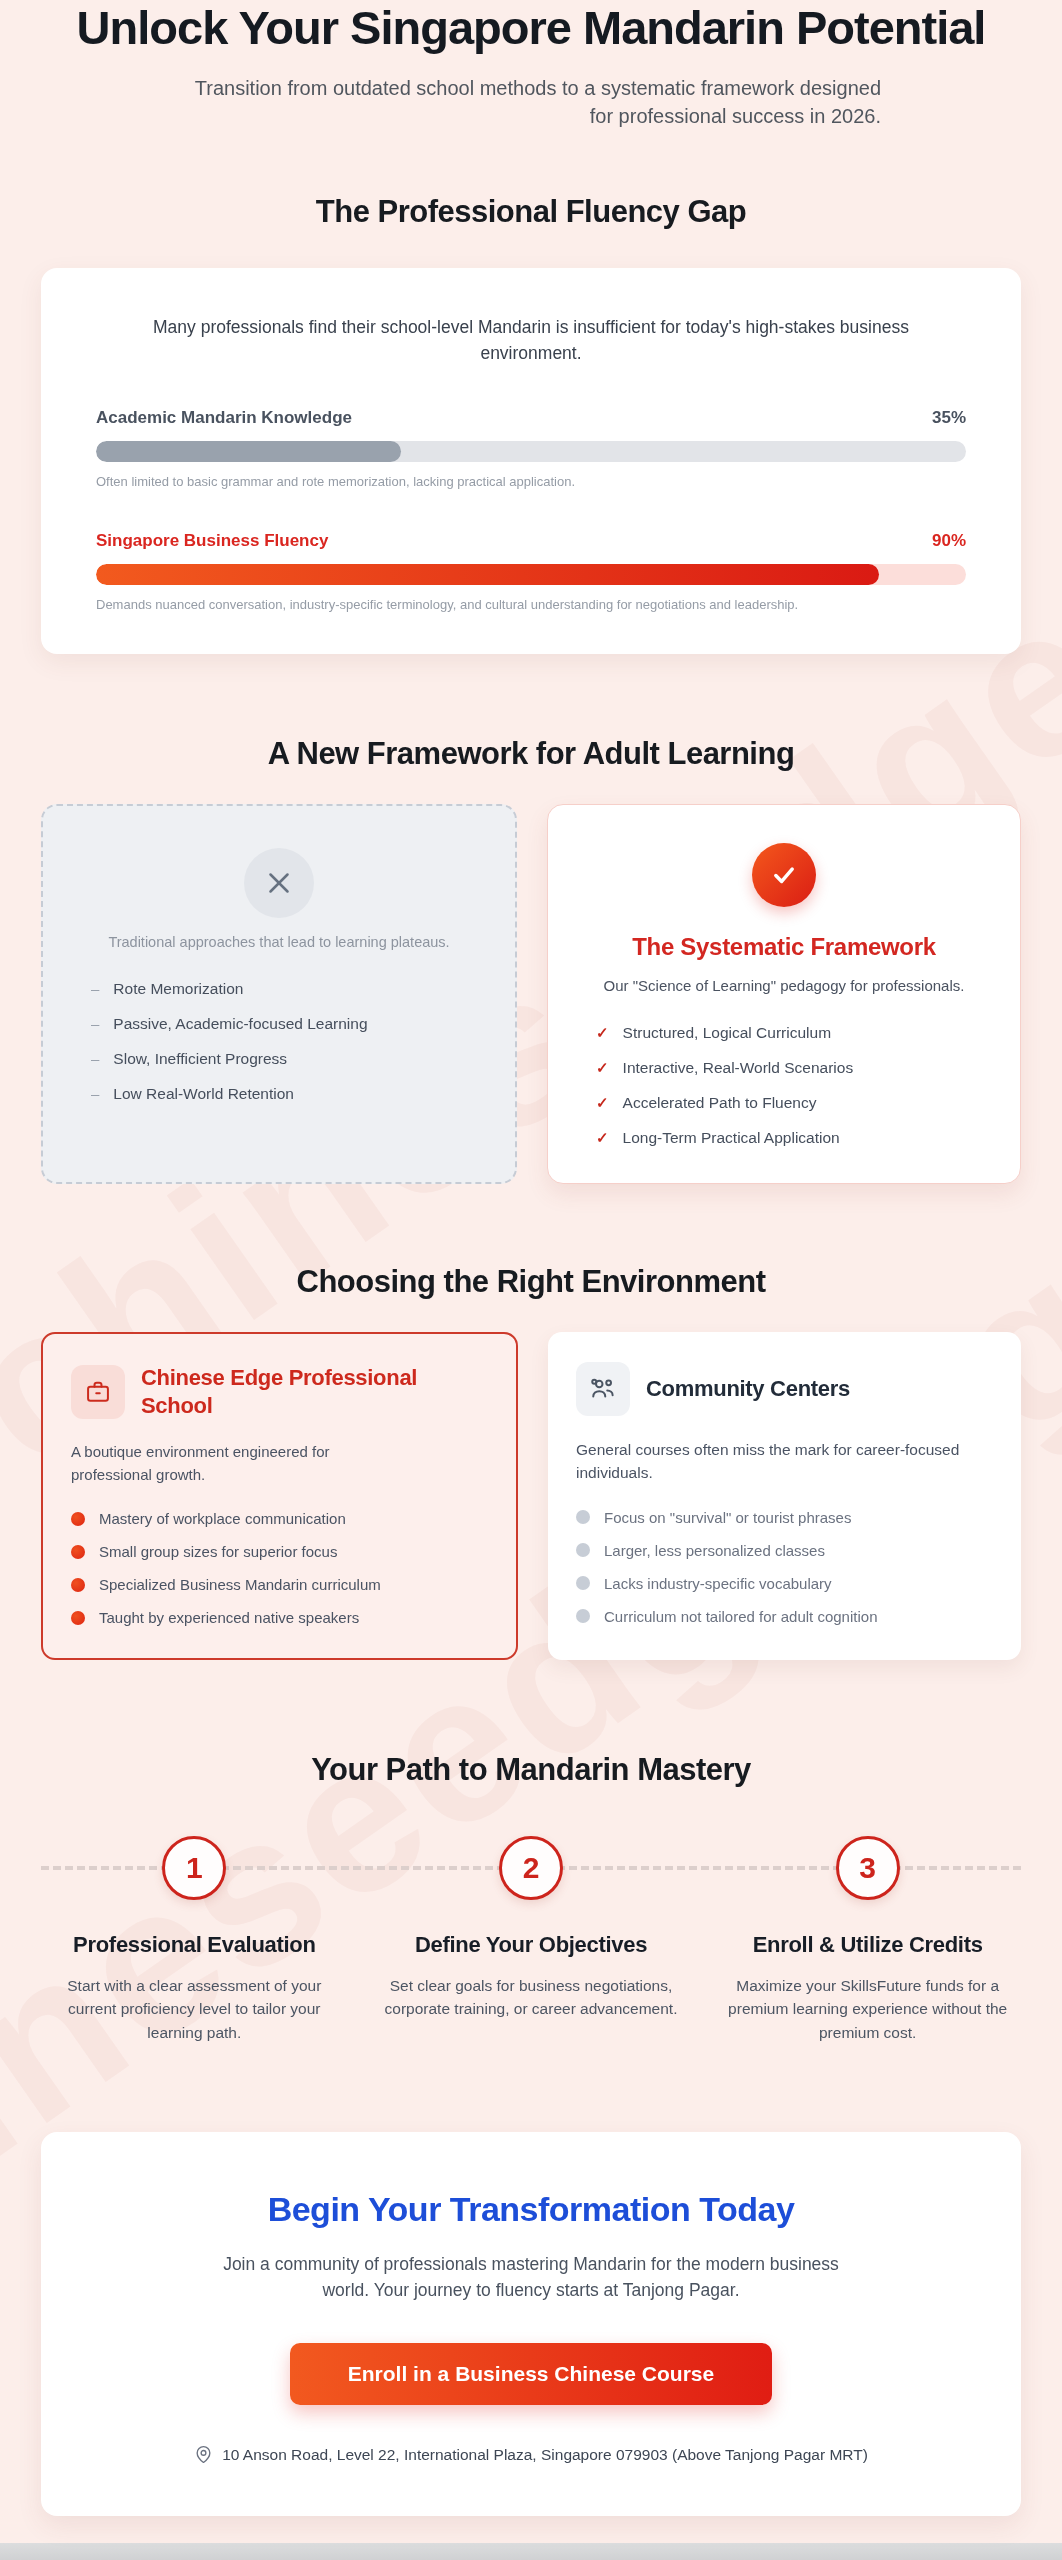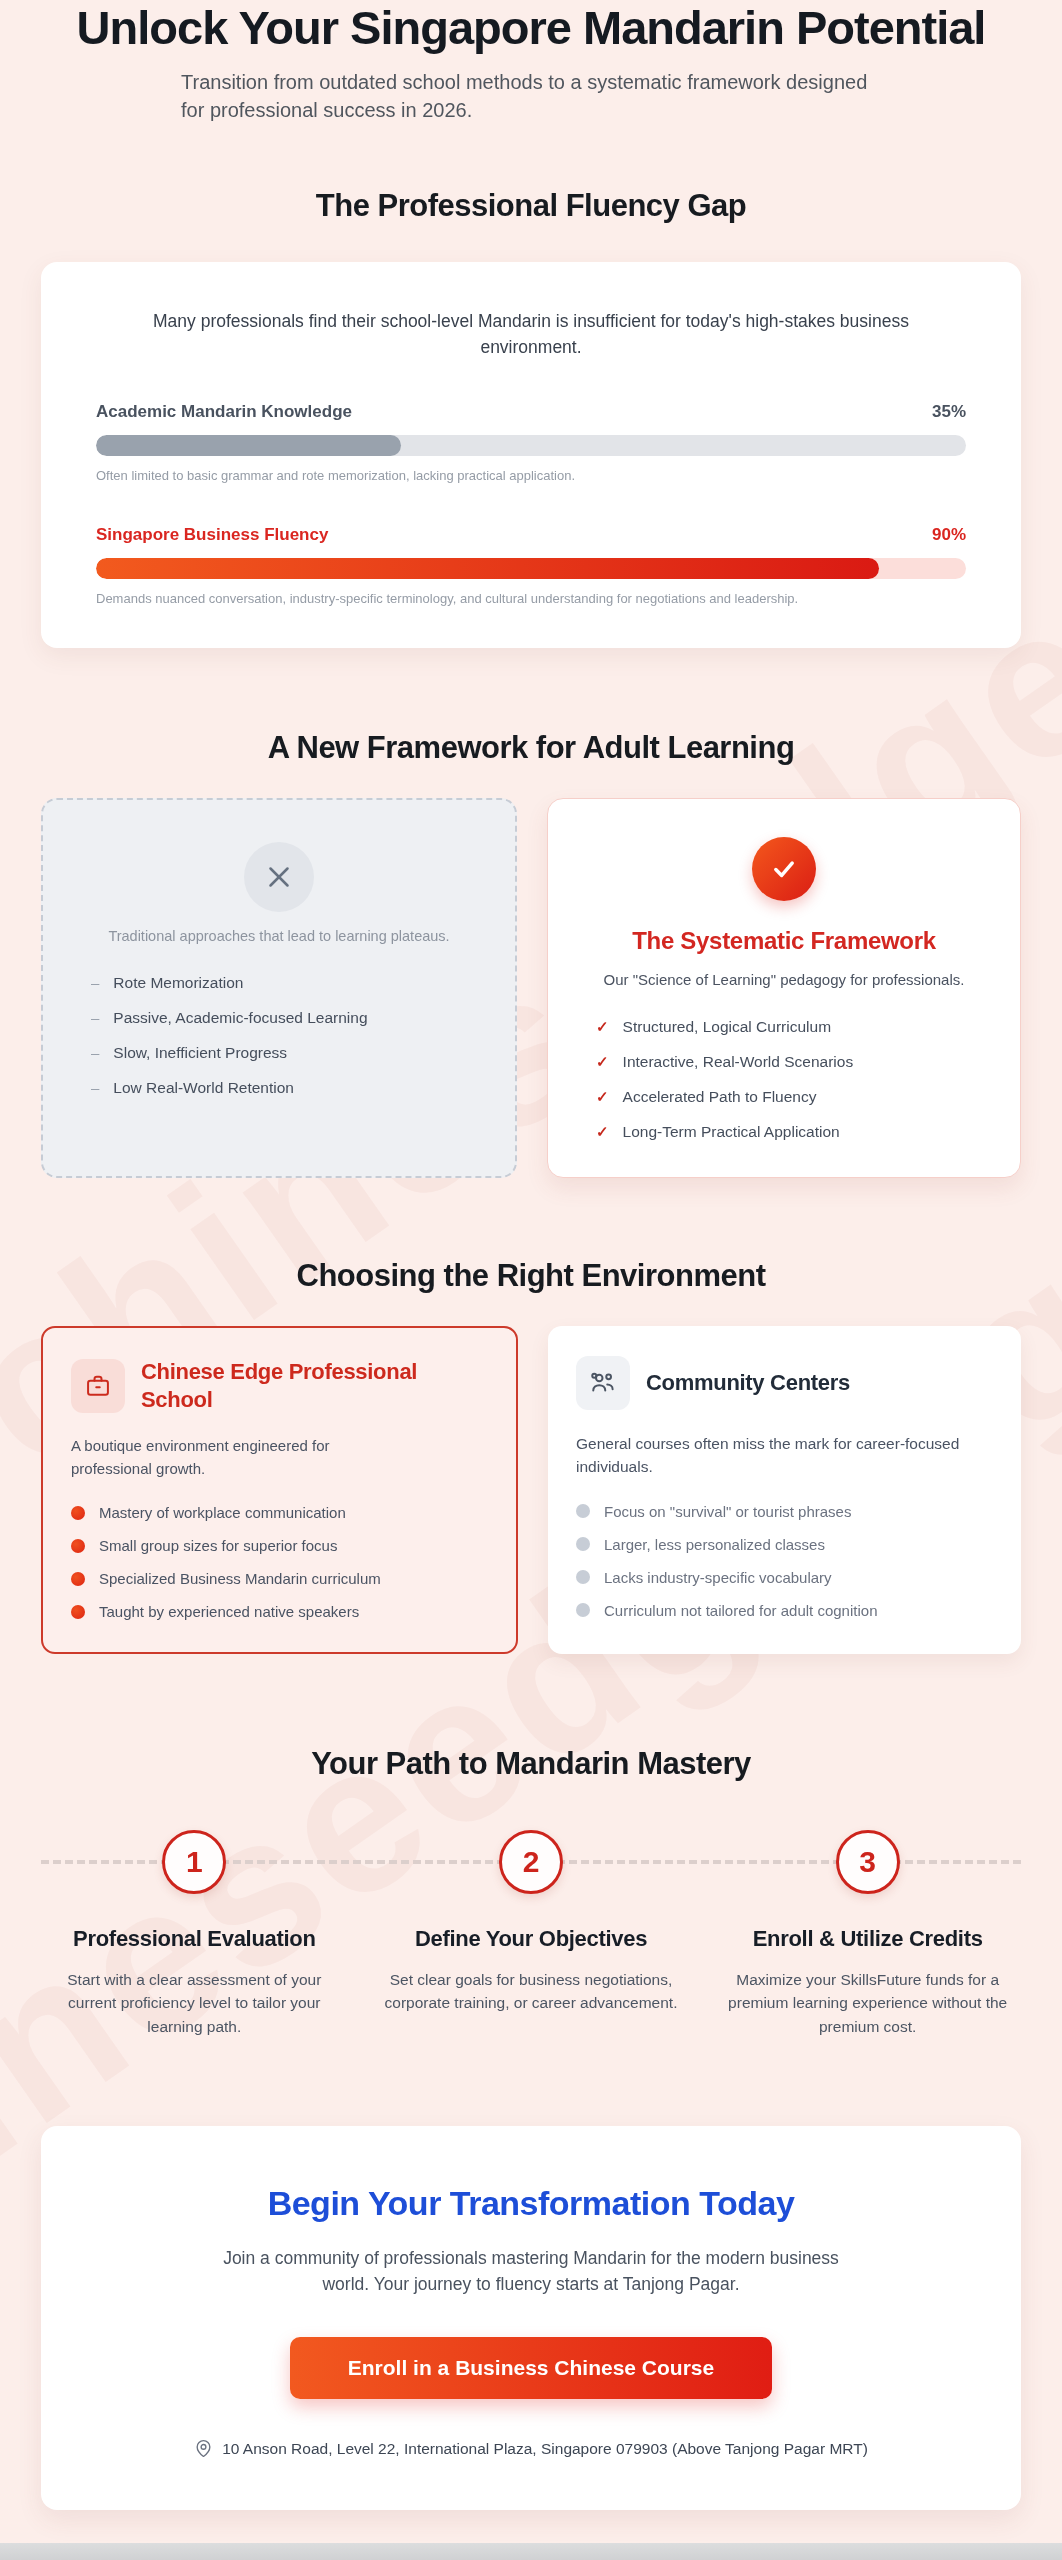--- a/index.html
+++ b/index.html
@@ -40,23 +40,23 @@
     color: #151a21;
     text-align: center;
     line-height: 1.1;
     letter-spacing: -1px;
     margin: 2px auto 0;
     max-width: 920px;
   }
   .hero-subtitle {
     font-size: 20px;
     color: #50565e;
-    text-align: left;
+    text-align: right;
     line-height: 1.4;
-    margin: 14px auto 0;
+    margin: 20px auto 0;
     max-width: 700px;
   }
 
   
   .section-heading {
     font-size: 31px;
     font-weight: bold;
     color: #171b20;
     text-align: center;
     letter-spacing: -0.5px;

